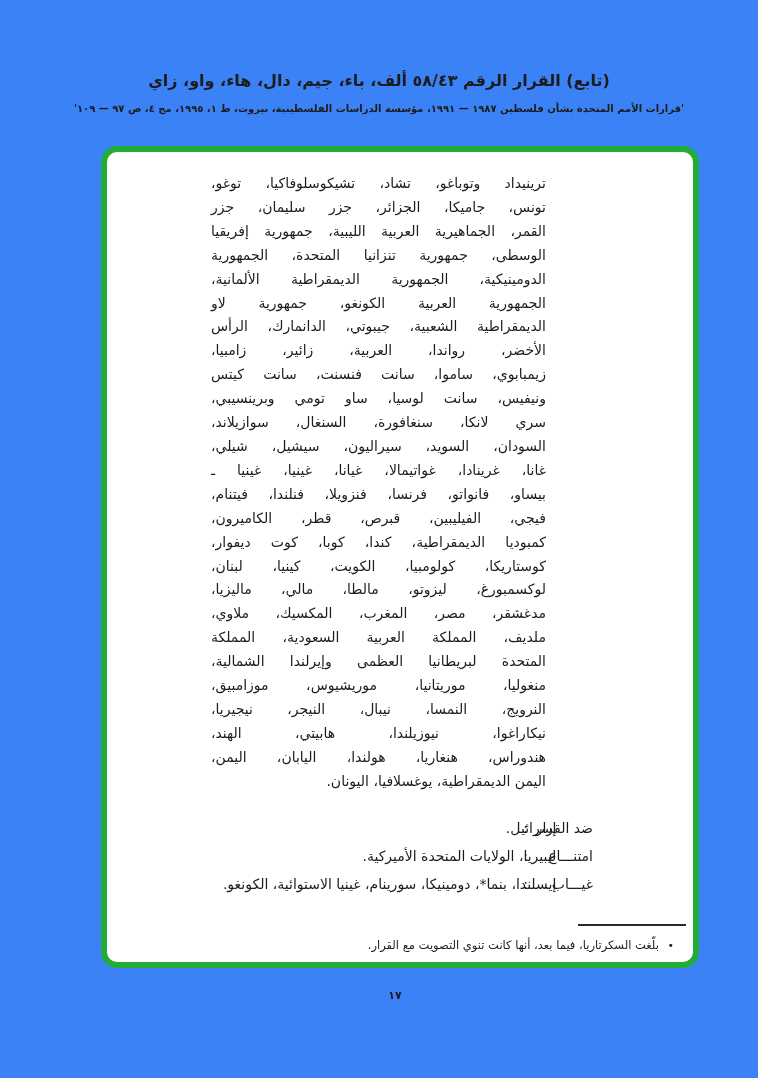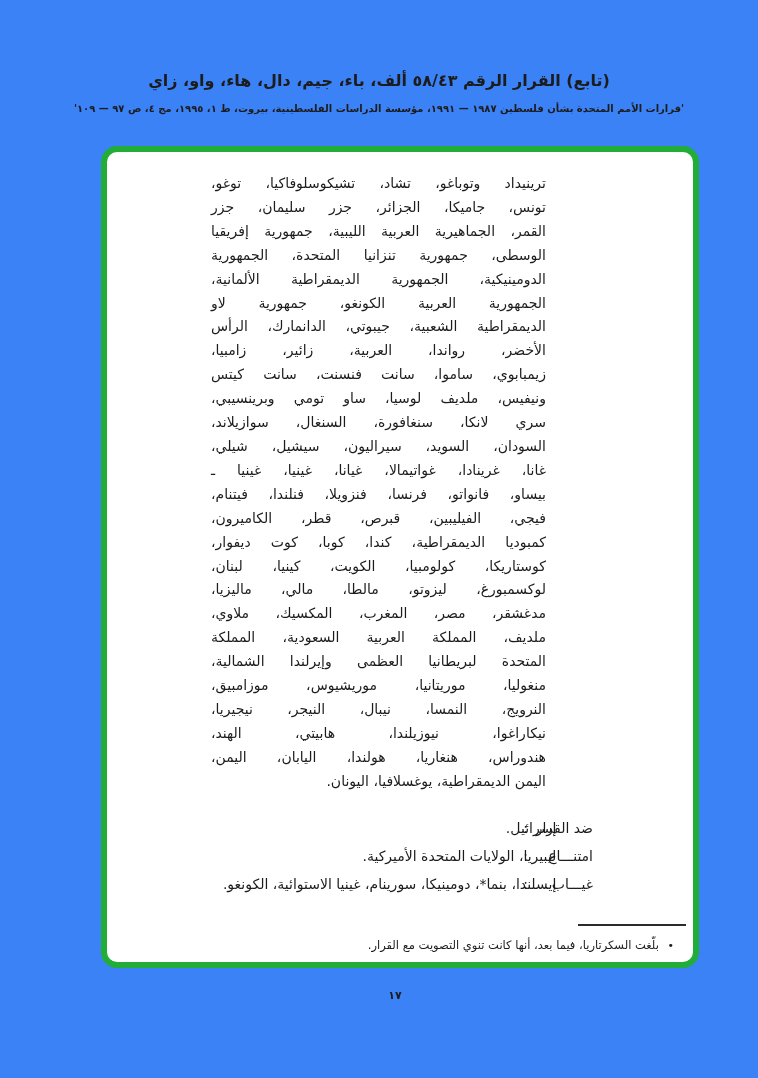--- a/index.html
+++ b/index.html
@@ -64,21 +64,21 @@
     <div class="countries">
         <div class="jline">ترينيداد وتوباغو، تشاد، تشيكوسلوفاكيا، توغو،</div>
         <div class="jline">تونس، جاميكا، الجزائر، جزر سليمان، جزر</div>
         <div class="jline">القمر، الجماهيرية العربية الليبية، جمهورية إفريقيا</div>
         <div class="jline">الوسطى، جمهورية تنزانيا المتحدة، الجمهورية</div>
         <div class="jline">الدومينيكية، الجمهورية الديمقراطية الألمانية،</div>
         <div class="jline">الجمهورية العربية الكونغو، جمهورية لاو</div>
         <div class="jline">الديمقراطية الشعبية، جيبوتي، الدانمارك، الرأس</div>
         <div class="jline">الأخضر، رواندا، العربية، زائير، زامبيا،</div>
         <div class="jline">زيمبابوي، ساموا، سانت فنسنت، سانت كيتس</div>
-        <div class="jline">ونيفيس، ملديف لوسيا، ساو تومي وبرينسيبي،</div>
+        <div class="jline">ونيفيس، سانت لوسيا، ساو تومي وبرينسيبي،</div>
         <div class="jline">سري لانكا، سنغافورة، السنغال، سوازيلاند،</div>
         <div class="jline">السودان، السويد، سيراليون، سيشيل، شيلي،</div>
         <div class="jline">غانا، غرينادا، غواتيمالا، غيانا، غينيا، غينيا ـ</div>
         <div class="jline">بيساو، فانواتو، فرنسا، فنزويلا، فنلندا، فيتنام،</div>
         <div class="jline">فيجي، الفيليبين، قبرص، قطر، الكاميرون،</div>
         <div class="jline">كمبوديا الديمقراطية، كندا، كوبا، كوت ديفوار،</div>
         <div class="jline">كوستاريكا، كولومبيا، الكويت، كينيا، لبنان،</div>
         <div class="jline">لوكسمبورغ، ليزوتو، مالطا، مالي، ماليزيا،</div>
         <div class="jline">مدغشقر، مصر، المغرب، المكسيك، ملاوي،</div>
         <div class="jline">ملديف، المملكة العربية السعودية، المملكة</div>

